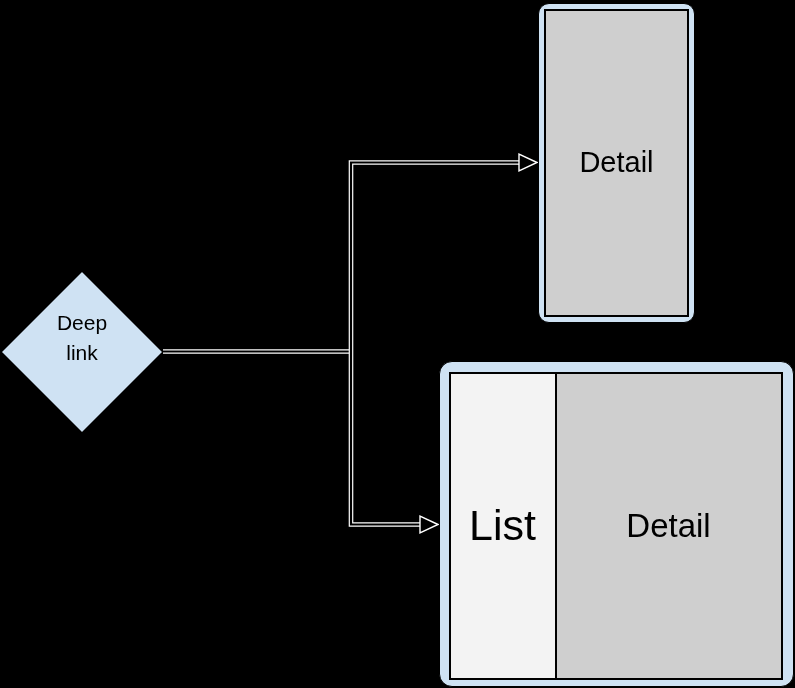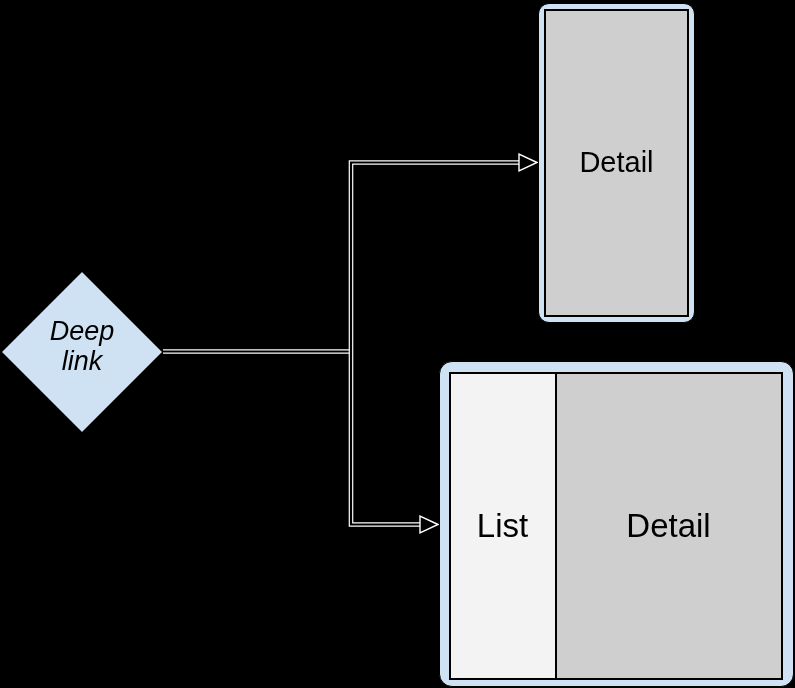--- a/index.html
+++ b/index.html
@@ -35,24 +35,23 @@
   .diamond-shape { fill: var(--node-blue); stroke: var(--border); stroke-width: 1.5; }
 
   .label {
     position: absolute;
     display: flex; align-items: center; justify-content: center;
     text-align: center;
     color: var(--text);
     user-select: none;
   }
   .deep-link-label {
-    left: 2px; top: 304px; width: 160px; height: 84px;
-    font-size: 27px; line-height: 30px;
+    left: 2px; top: 296px; width: 160px; height: 84px;
+    font-size: 21px; line-height: 30px;
     white-space: pre-line;
-    font-style: italic;
   }
 
   .phone-frame {
     position: absolute;
     left: 538px; top: 3px; width: 157px; height: 320px;
     background: var(--node-blue);
     border: 1.5px solid var(--border);
     border-radius: 11px;
   }
   .phone-screen {
@@ -76,21 +75,21 @@
     left: 8.5px; top: 9.5px; right: 10.5px; bottom: 6.5px;
     border: 2px solid var(--border);
     display: flex;
     overflow: hidden;
   }
   .list-pane {
     width: 106px; flex: 0 0 106px;
     background: var(--list-gray);
     border-right: 2px solid var(--border);
     display: flex; align-items: center; justify-content: center;
-    font-size: 33px;
+    font-size: 43px;
   }
   .detail-pane {
     flex: 1;
     background: var(--panel-gray);
     display: flex; align-items: center; justify-content: center;
     font-size: 33px;
   }
 </style>
 </head>
 <body>

